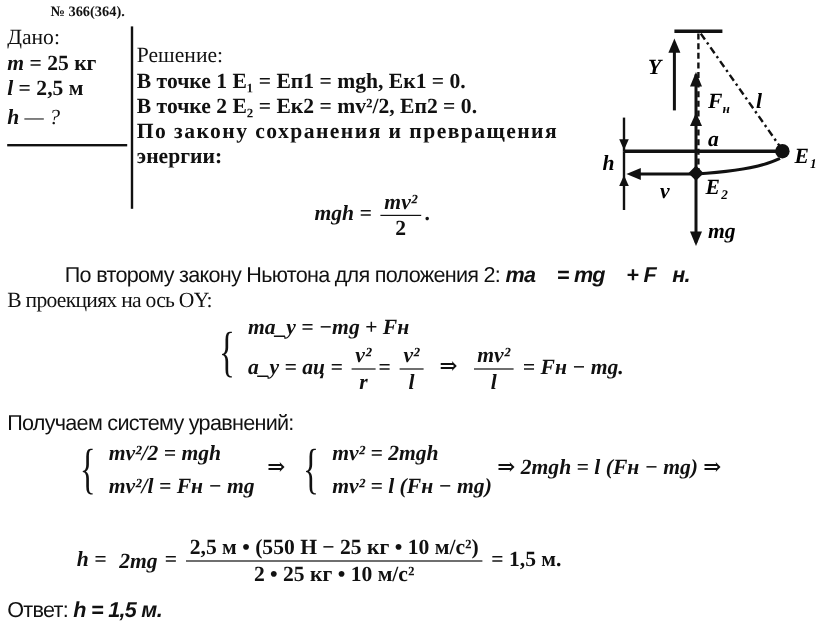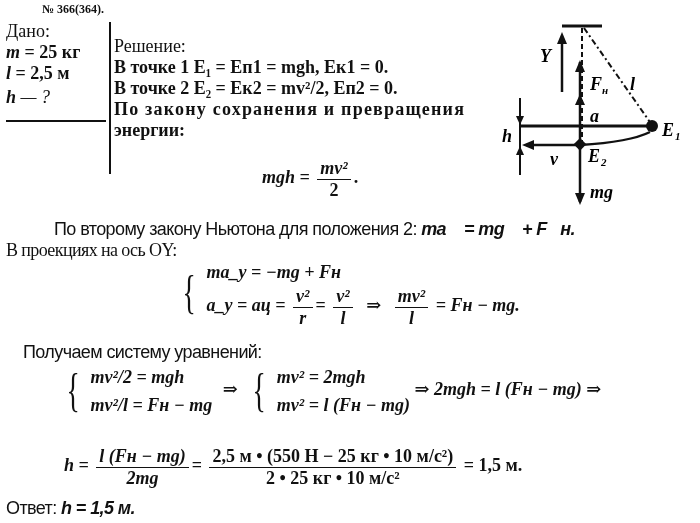--- a/index.html
+++ b/index.html
@@ -116,40 +116,39 @@
       <span class="arrow">⇒</span>
       <span class="frac">
           <span class="num"><i>mv²</i></span>
           <span class="den"><i>l</i></span>
         </span>
       <i>= Fн − mg.</i>
     </span>
   </span>
 </div>
 
-<div class="abs text-body" style="left:6px; top:342px;margin-left:17px;">Получаем систему уравнений:</div>
+<div class="abs text-body" style="left:6px; top:342px;">Получаем систему уравнений:</div>
 <div class="abs eq" style="left:62px; top:363px;">
   <span class="brace">{</span>
   <span class="sys">
       <i>mv²/2 = mgh</i>
       <i>mv²/l = Fн − mg</i>
     </span>
   <span class="arrow">⇒</span>
   <span class="brace">{</span>
   <span class="sys">
       <i>mv² = 2mgh</i>
       <i>mv² = l (Fн − mg)</i>
     </span>
   <i>⇒ 2mgh = l (Fн − mg) ⇒</i>
 </div>
 
 <div class="abs eq" style="left:64px; top:446px;">
   <i>h =</i>
   <span class="frac">
-      <span class="num"><i>l (Fн − mg)</i></span>
       <span class="den"><i>2mg</i></span>
     </span>=
   <span class="frac">
       <span class="num">2,5 м • (550 Н − 25 кг • 10 м/с²)</span>
       <span class="den">2 • 25 кг • 10 м/с²</span>
     </span>
   <span>= 1,5 м.</span>
 </div>
 
 <div class="abs text-body" style="left:6px; top:498px;">

